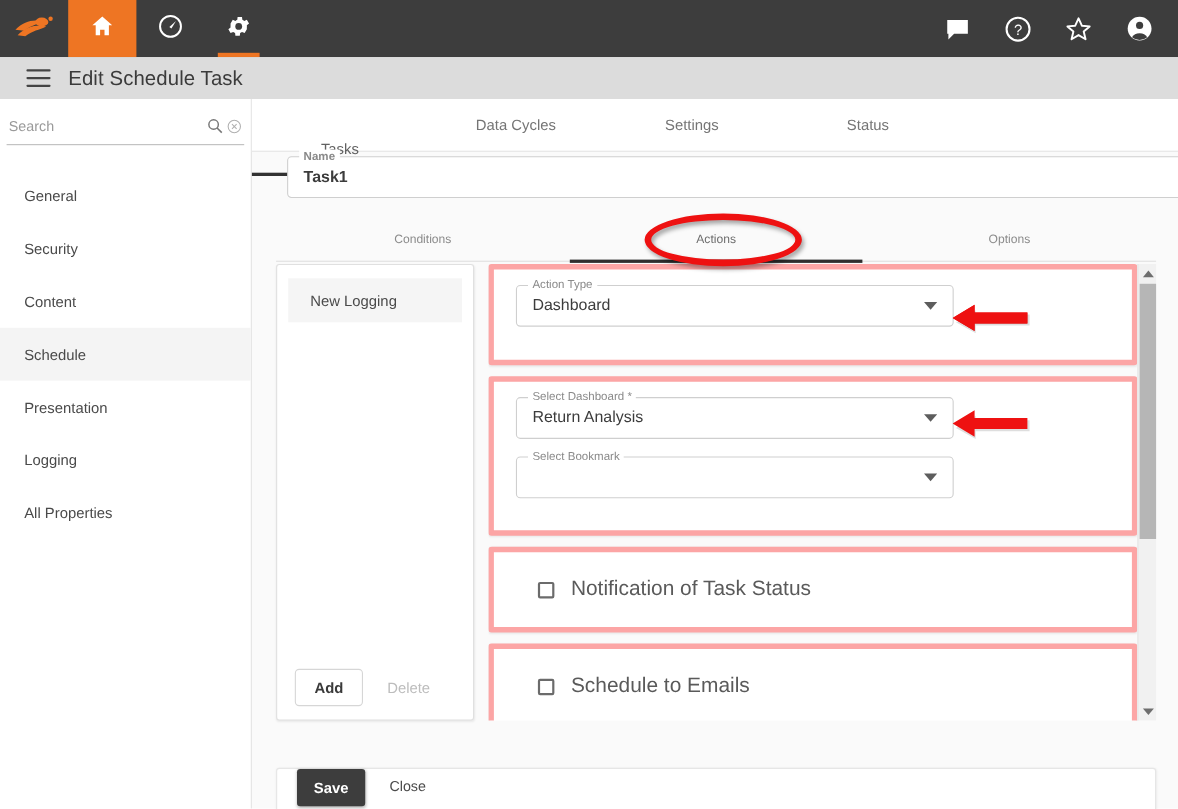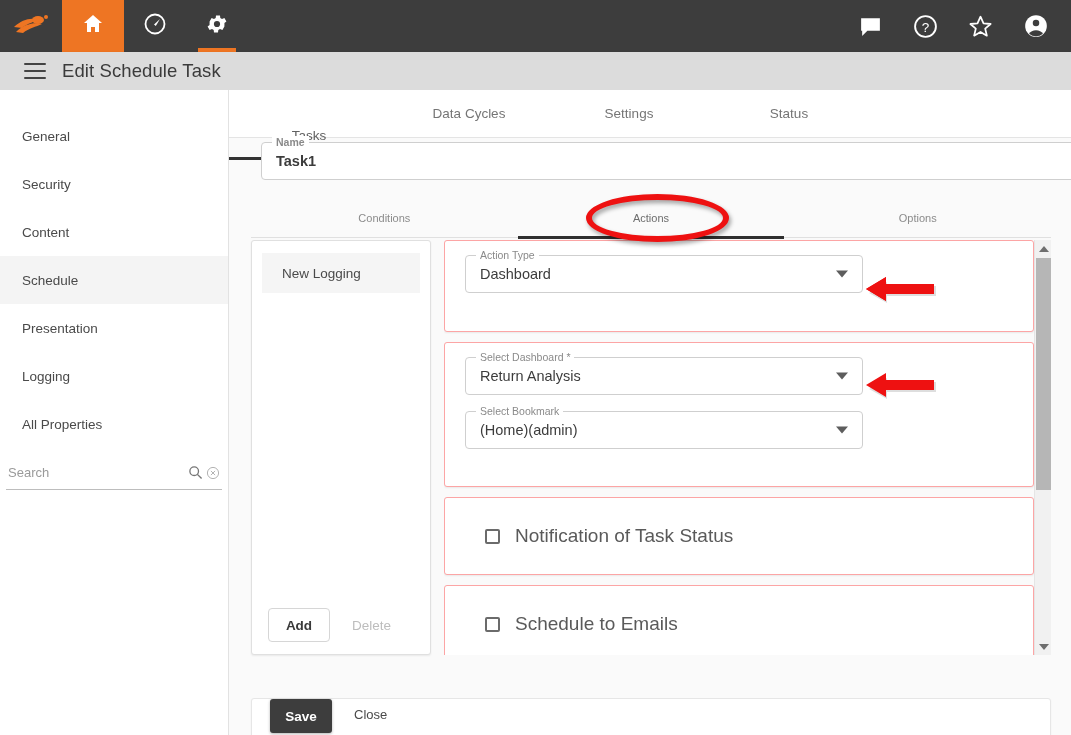--- a/index.html
+++ b/index.html
@@ -169,21 +169,21 @@
     border: none; background: transparent; font-size: 13.5px;
     color: #bdbdbd; cursor: default;
     font-family: "Liberation Sans", sans-serif;
   }
 
   #actionpanel {
     position: absolute; left: 193px; top: 0; width: 590px; height: 415px;
     overflow: hidden;
   }
   .card {
-    background: #fff; border: 1px solid #fca5a5; border-radius: 3px;
+    background: #fff; border: 5px solid #fca5a5; border-radius: 3px;
     box-shadow: 0 1px 2px rgba(0,0,0,.07);
     margin-bottom: 10px; position: relative;
   }
   #card1 { height: 92px; }
   #card2 { height: 145px; }
   #card3 { height: 78px; }
   #card4 { height: 78px; }
   .cardfield { position: absolute; left: 20px; width: 398px; }
   .chkrow { display: flex; align-items: center; height: 100%; padding-left: 40px; }
   .chkbox {
@@ -319,59 +319,59 @@
 <div id="pageheader">
   <div id="hamburger">
     <i></i>
       <i></i>
       <i></i>
   </div>
   <div id="pagetitle">Edit Schedule Task</div>
 </div>
 
 <div id="sidebar">
-  <div id="sidelist">
-    <div class="side-item">
-      <span>General</span>
-    </div>
-    <div class="side-item">
-      <span>Security</span>
-    </div>
-    <div class="side-item">
-      <span>Content</span>
-    </div>
-    <div class="side-item selected">
-      <span>Schedule</span>
-    </div>
-    <div class="side-item">
-      <span>Presentation</span>
-    </div>
-    <div class="side-item">
-      <span>Logging</span>
-    </div>
-    <div class="side-item">
-      <span>All Properties</span>
-    </div>
-  </div>
-
   <div id="searchrow">
     <input id="search-input" type="text" placeholder="Search" style="">
     <span class="srch-ico">
       <svg width="15" height="15" viewBox="0 0 16 16">
         <circle cx="6.6" cy="6.6" r="4.6" fill="none" stroke="#767676" stroke-width="1.4"></circle>
         <line x1="10" y1="10" x2="14.5" y2="14.5" stroke="#767676" stroke-width="1.5"></line>
       </svg>
     </span>
     <span class="srch-ico">
       <svg width="14" height="14" viewBox="0 0 16 16">
         <circle cx="8" cy="8" r="6.4" fill="none" stroke="#b0b0b0" stroke-width="1.1"></circle>
         <line x1="5.6" y1="5.6" x2="10.4" y2="10.4" stroke="#b0b0b0" stroke-width="1.1"></line>
         <line x1="10.4" y1="5.6" x2="5.6" y2="10.4" stroke="#b0b0b0" stroke-width="1.1"></line>
       </svg>
     </span>
+  </div>
+
+  <div id="sidelist">
+    <div class="side-item">
+      <span>General</span>
+    </div>
+    <div class="side-item">
+      <span>Security</span>
+    </div>
+    <div class="side-item">
+      <span>Content</span>
+    </div>
+    <div class="side-item selected">
+      <span>Schedule</span>
+    </div>
+    <div class="side-item">
+      <span>Presentation</span>
+    </div>
+    <div class="side-item">
+      <span>Logging</span>
+    </div>
+    <div class="side-item">
+      <span>All Properties</span>
+    </div>
   </div>
 </div>
 
 <div id="main">
 
   <div id="toptabs">
     <div class="ttab active">
       <span>Tasks</span>
     </div>
     <div class="ttab">
@@ -427,21 +427,20 @@
       </div>
 
       <div class="card" id="card2">
         <div class="cardfield mdfield" style="top:14px;">
           <span class="flabel">Select Dashboard *</span>
           <span class="fvalue">Return Analysis</span>
           <span class="caret"></span>
         </div>
         <div class="cardfield mdfield" style="top:68px;">
           <span class="flabel">Select Bookmark</span>
-          <span class="fvalue">(Home)(admin)</span>
           <span class="caret"></span>
         </div>
       </div>
 
       <div class="card" id="card3">
         <div class="chkrow">
           <span class="chkbox"></span>
           <span class="chklabel">Notification of Task Status</span>
         </div>
       </div>

